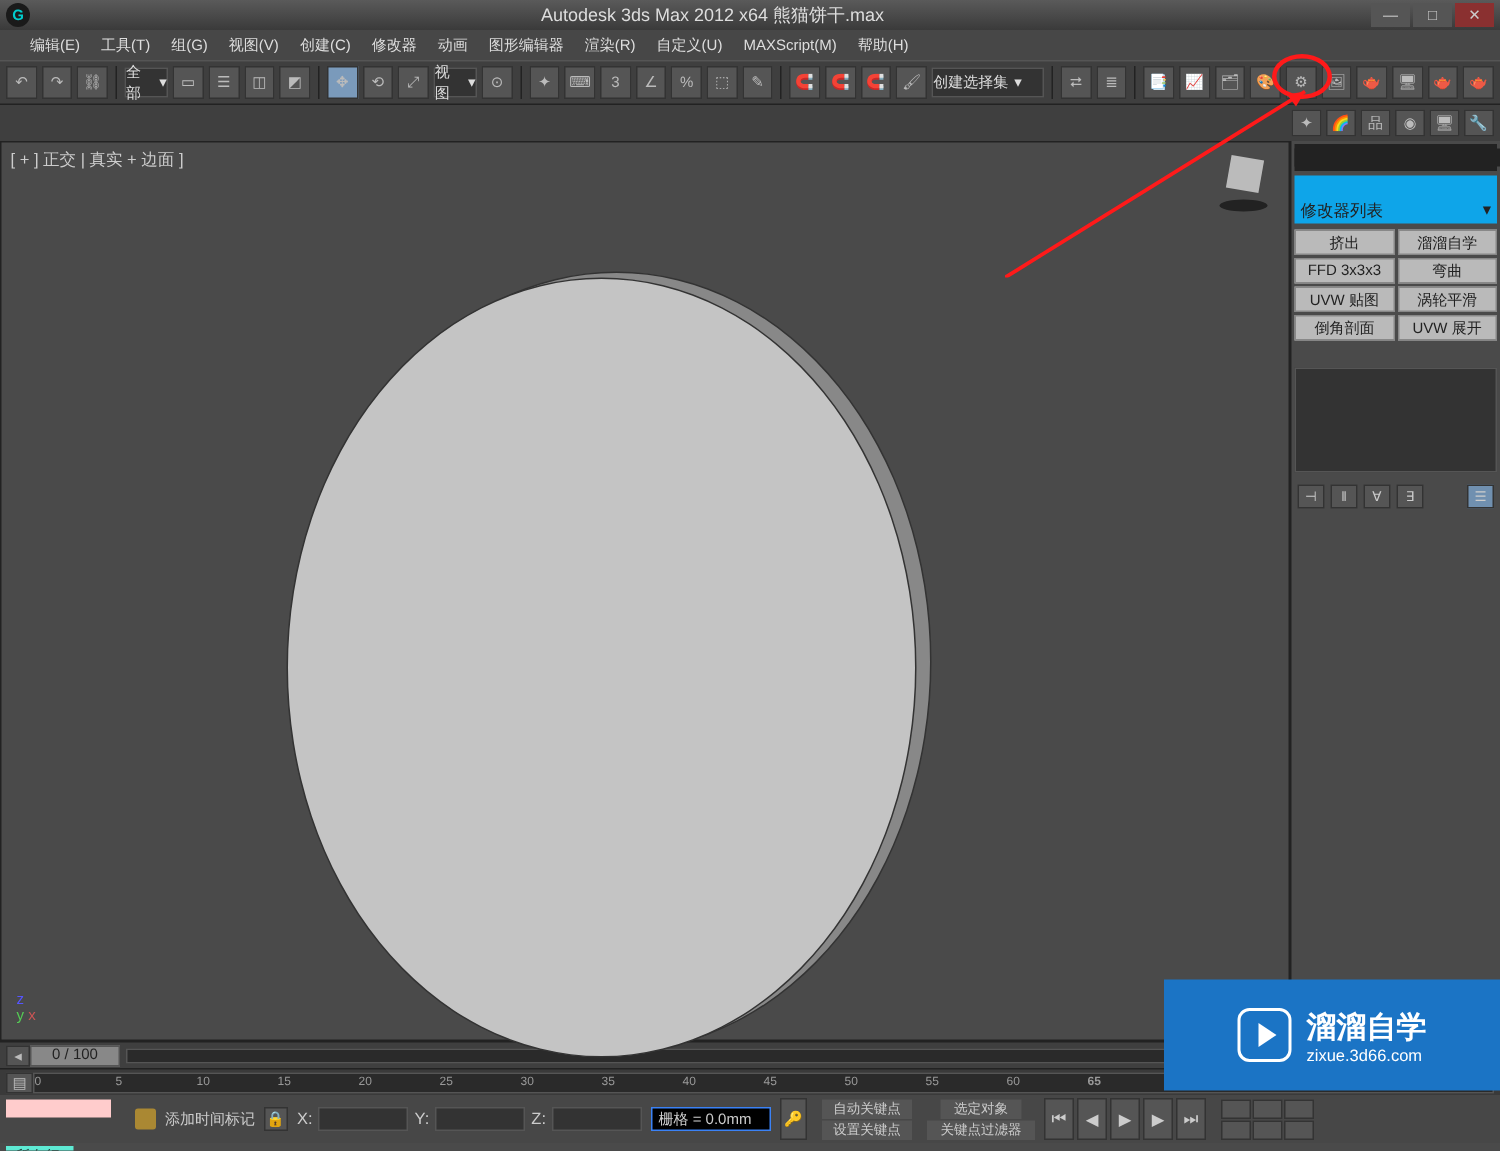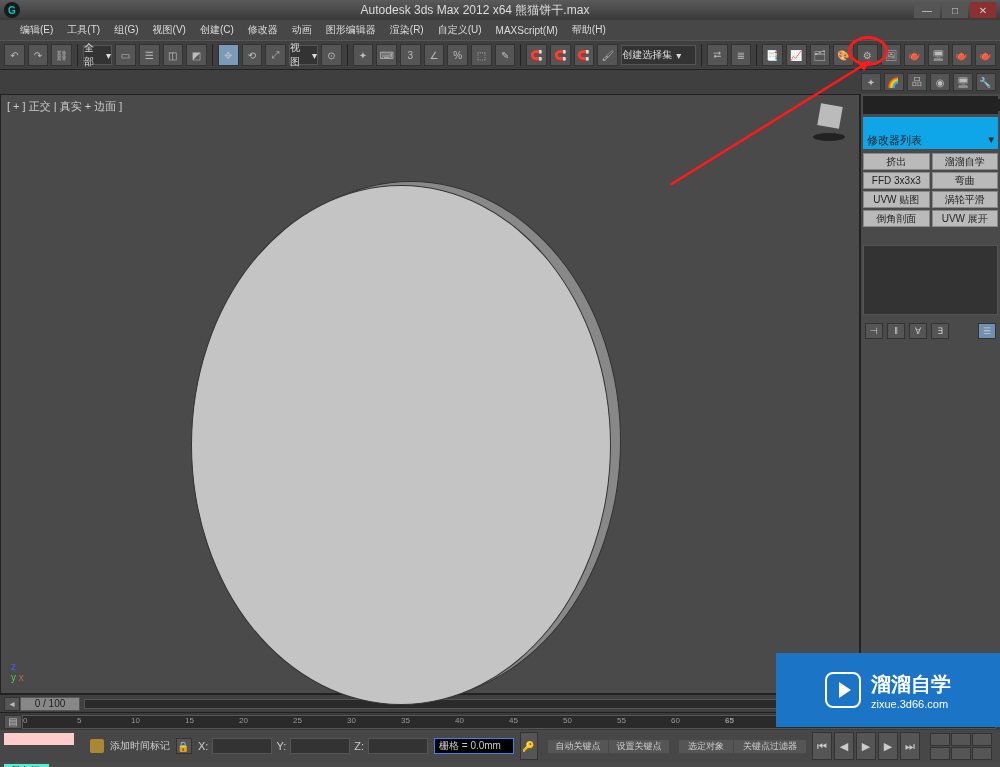--- a/index.html
+++ b/index.html
@@ -83,21 +83,21 @@
 .statusbar { height:32px; background:#474747; display:flex; align-items:center; padding:0 4px; gap:6px; font-size:11px;}
 .status-left{ width:80px;}
 .status-left .row{ height:14px; display:flex; align-items:center; gap:2px;}
 .status-left .pill{ background:#5eead4; padding:0 6px; color:#222; font-size:10px;margin-top:35px;}
 .status-msg{ flex:0 0 250px; display:flex; flex-direction:column;}
 .status-msg div{ height:14px; color:#ccc; font-size:10px;}
 .lock{ width:14px; height:14px; background:#aa8833; border-radius:2px;}
 .coord{ display:flex; gap:4px; align-items:center;}
 .coord .fld{ width:60px; height:16px; background:#333; border:1px solid #555; font-size:10px; padding:0 2px; display:flex; align-items:center;}
 .grid-fld{ width:80px; height:16px; background:#000000; border:1px solid #3b82f6; font-size:10px; padding:0 4px; display:flex; align-items:center;}
-.autokey{ display:flex; flex-direction:row; gap:1px; margin-left:4px;align-items:center;}
+.autokey{ display:flex; flex-direction:column; gap:1px; margin-left:4px;align-items:center;}
 .autokey .ak{ height:13px; width:60px; background:#555; font-size:9px; display:flex; align-items:center; justify-content:center;}
 .playback{ display:flex; gap:2px;}
 .playback .pb{ width:20px; height:28px; background:#555; border:1px solid #333; display:flex; align-items:center; justify-content:center;}
 .navpad{ display:flex; flex-direction:column; gap:1px; margin-left:4px;}
 .navpad .row{display:flex; gap:1px;}
 .navpad .nb{ width:20px; height:13px; background:#555; border:1px solid #333;}
 
 
 .watermark { position:absolute; right:0; bottom:40px; width:224px; height:74px; background:#1b74c5; display:flex; align-items:center; justify-content:center; gap:10px; z-index:200;}
 .watermark .wicon{ width:36px; height:36px; border:2px solid #fff; border-radius:8px; display:flex; align-items:center; justify-content:center;}

